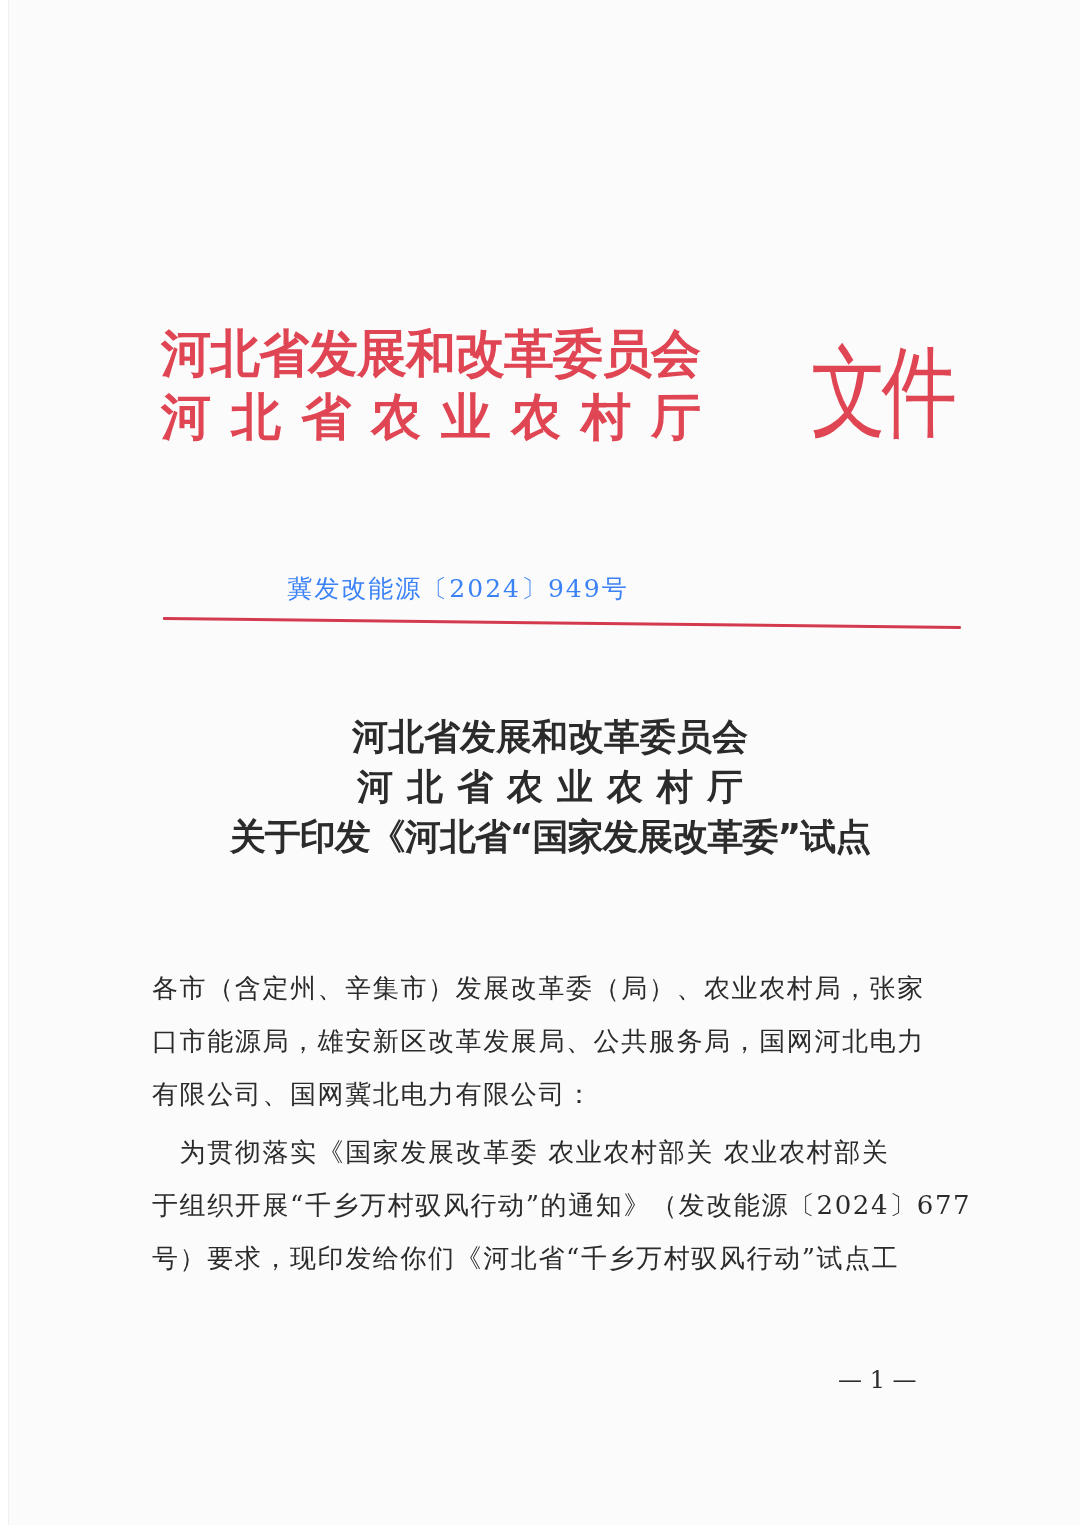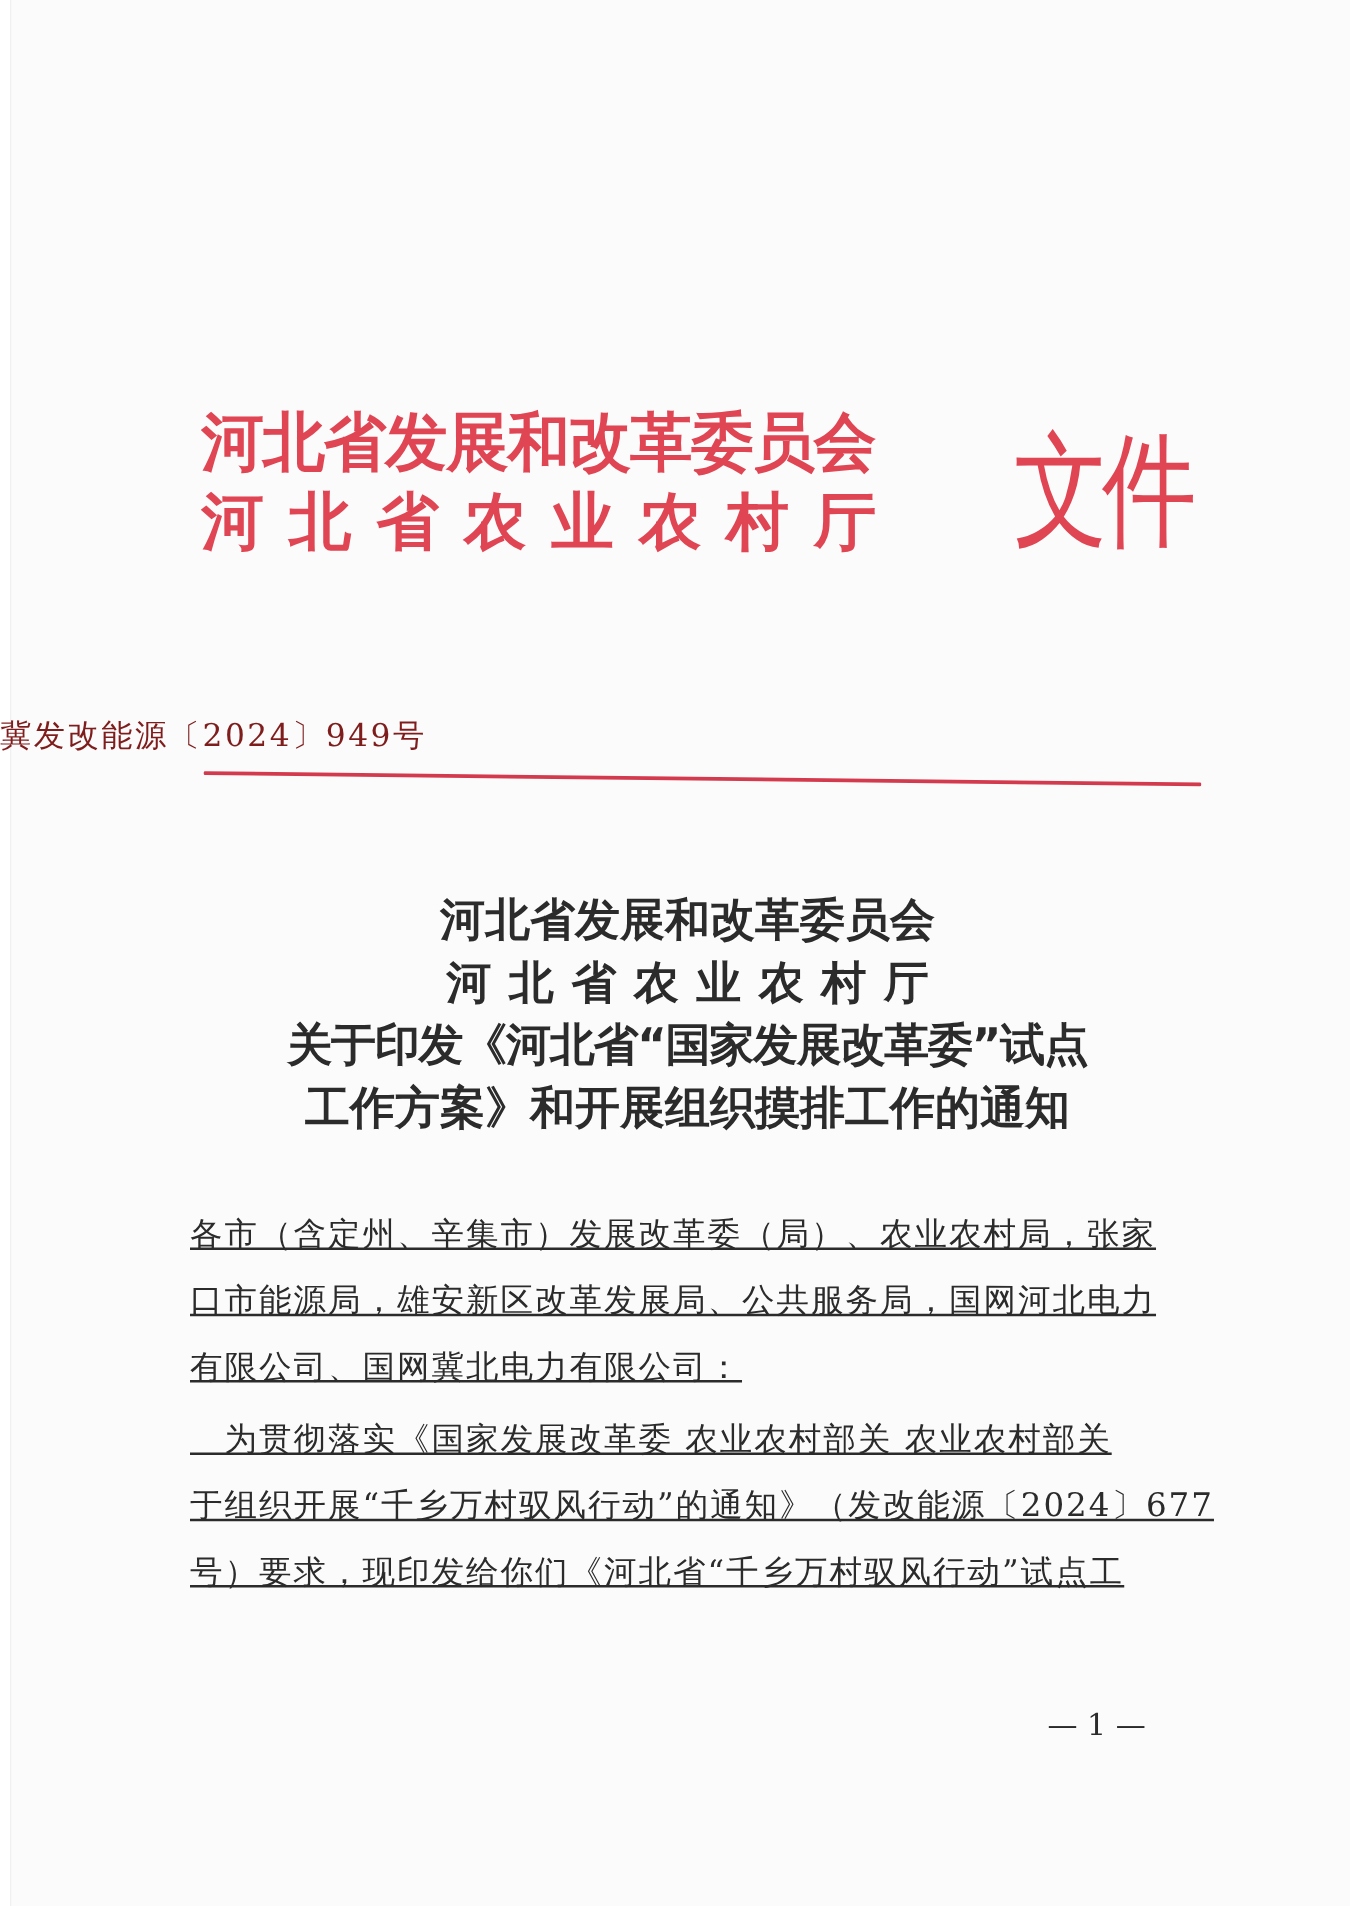--- a/index.html
+++ b/index.html
@@ -61,23 +61,24 @@
       transform: scaleX(0.82) scaleY(1.08);
       transform-origin: left top;
       white-space: nowrap;
       letter-spacing: -6px;
     }
     .doc-number {
       position: absolute;
       left: 0;
       width: 916px;
       top: 572px;
+      text-align: center;
       font-size: 25px;
       letter-spacing: 2px;
-      color: #7f1d1d;
+      color: #3b82f6;
     }
     .red-rule {
       position: absolute;
       left: 163px;
       top: 617px;
       width: 798px;
       height: 3px;
       background: #d43a4d;
       transform: rotate(0.65deg);
       transform-origin: left center;
@@ -111,21 +112,20 @@
       left: 152px;
       width: 790px;
       font-size: 26px;
       color: #2b2b2b;
       letter-spacing: 1.6px;
     }
     .body-line {
       height: 53px;
       line-height: 53px;
       white-space: nowrap;
-      text-decoration: underline;
     }
     .addressee {
       top: 962px;
     }
     .paragraph {
       top: 1126px;
     }
     .page-number {
       position: absolute;
       left: 838px;
@@ -149,21 +149,20 @@
 </div>
 
 <div class="doc-number">冀发改能源〔2024〕949号</div>
 
 <div class="red-rule"></div>
 
 <div class="title-block">
   <div class="title-line">河北省发展和改革委员会</div>
   <div class="title-line spaced">河北省农业农村厅</div>
   <div class="title-line long">关于印发《河北省“国家发展改革委”试点</div>
-  <div class="title-line">工作方案》和开展组织摸排工作的通知</div>
 </div>
 
 <div class="body-text addressee">
   <div class="body-line">各市（含定州、辛集市）发展改革委（局）、农业农村局，张家</div>
   <div class="body-line">口市能源局，雄安新区改革发展局、公共服务局，国网河北电力</div>
   <div class="body-line">有限公司、国网冀北电力有限公司：</div>
 </div>
 
 <div class="body-text paragraph">
   <div class="body-line">　为贯彻落实《国家发展改革委 农业农村部关 农业农村部关</div>

